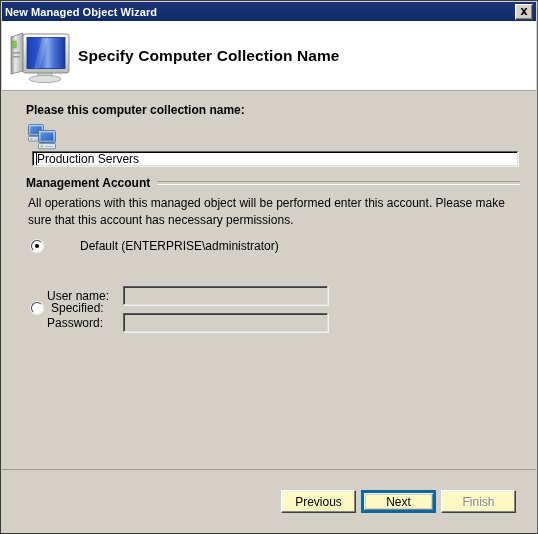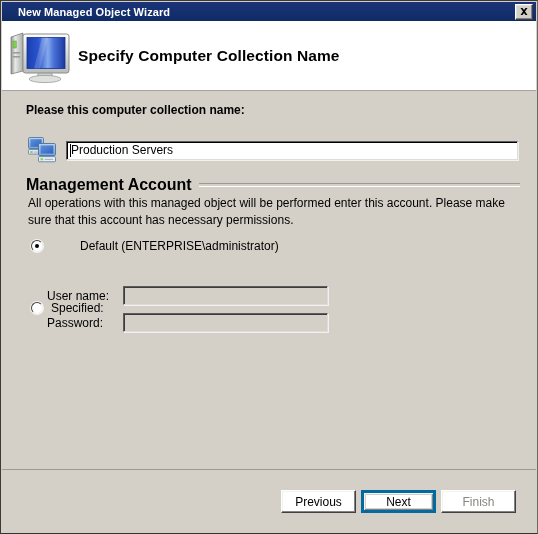--- a/index.html
+++ b/index.html
@@ -36,21 +36,21 @@
     height: 19px;
     background: linear-gradient(to bottom, #1b3478 0%, #15306f 50%, #102a63 100%);
     display: flex;
     align-items: center;
     justify-content: space-between;
   }
   .titlebar-text {
     color: #ffffff;
     font-size: 11px;
     font-weight: bold;
-    padding-left: 16px;
+    padding-left: 3px;
     letter-spacing: 0.1px;
     white-space: nowrap;
   }
   .titlebar-buttons {
     display: flex;
     align-items: center;
     padding-right: 3px;
   }
   .title-btn {
     width: 16px;
@@ -119,25 +119,25 @@
     color: #000000;
     white-space: nowrap;
   }
 
   
   .coll-label { left: 24px; top: 11px; }
 
   .coll-row {
     position: absolute;
     left: 24px;
-    top: 42px;
+    top: 31px;
     width: 492px;
     height: 32px;
     display: flex;
-    align-items: center;
+    flex-direction: column;
   }
   .coll-icon {
     width: 34px;
     min-width: 34px;
     height: 30px;
     display: flex;
     align-items: center;
     justify-content: center;
   }
 
@@ -176,21 +176,21 @@
   
   .group-head {
     position: absolute;
     left: 24px;
     top: 84px;
     display: flex;
     align-items: center;
     width: 494px;
   }
   .group-title {
-    font-size: 16px;
+    font-size: 12px;
     font-weight: bold;
     color: #000000;
     white-space: nowrap;
     padding-right: 7px;
   }
   .group-rule {
     flex: 1;
     height: 2px;
     border-top: 1px solid #9d9a93;
     border-bottom: 1px solid #ffffff;
@@ -298,21 +298,21 @@
     align-items: center;
     justify-content: flex-end;
     padding-right: 20px;
     box-sizing: border-box;
   }
 
   .btn {
     width: 75px;
     height: 23px;
     margin-left: 5px;
-    background: #ffffff;
+    background: #fef9c3;
     border: 1px solid #ffffff;
     border-right-color: #404040;
     border-bottom-color: #404040;
     box-shadow: inset -1px -1px 0 #848484, inset 1px 1px 0 #f4f3f0;
     font-family: "Liberation Sans", sans-serif;
     font-size: 12px;
     color: #000000;
     display: flex;
     align-items: center;
     justify-content: center;

